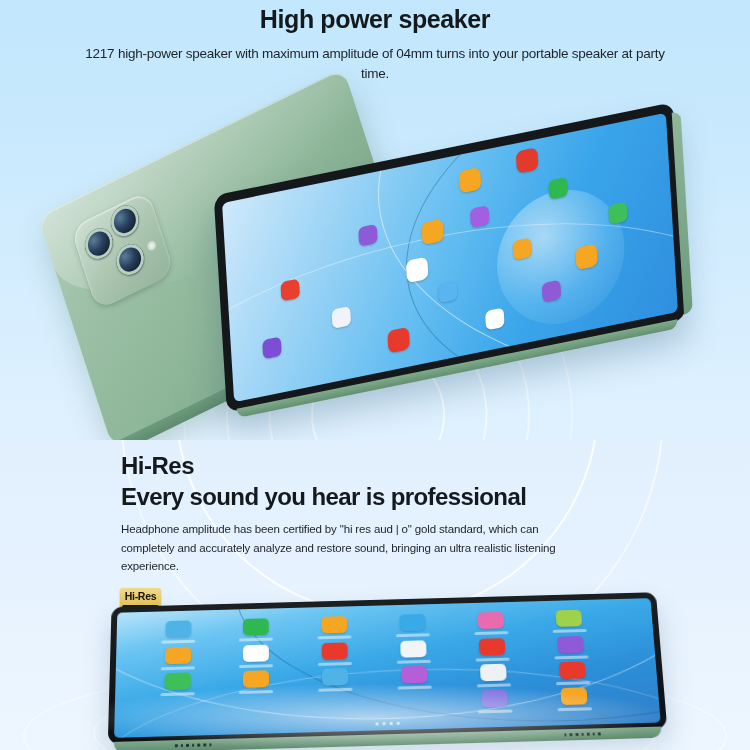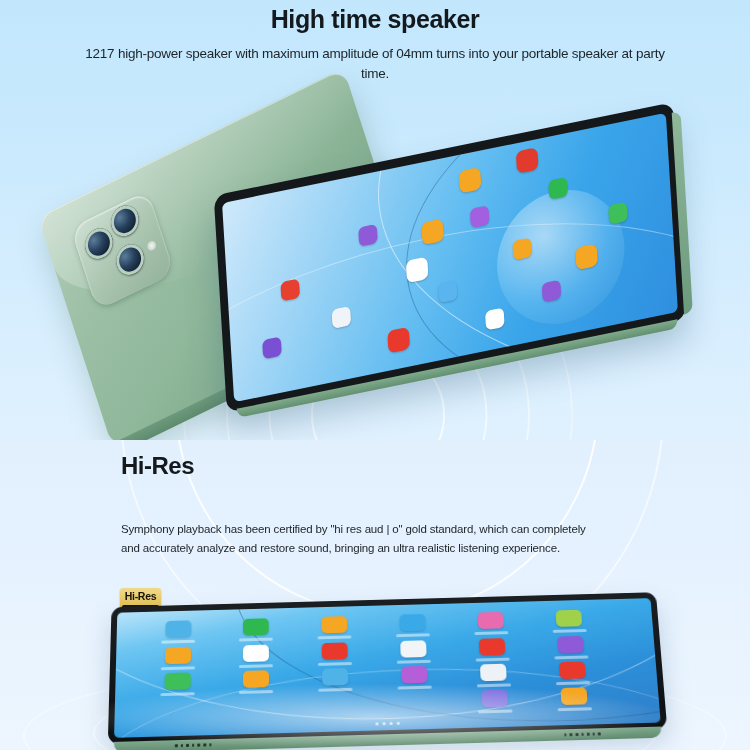--- a/index.html
+++ b/index.html
@@ -155,21 +155,21 @@
         width:700px;height:140px;border-radius:50%;border:2px solid rgba(255,255,255,.38);}
 </style>
 </head>
 <body>
 
 <div class="page">
 
   <section class="sec1">
 
     <div class="sec1-head">
-      <div class="h1a">High time speaker</div>
+      <div class="h1a">High power speaker</div>
       <div class="sub1">1217 high-power speaker with maximum amplitude of 04mm turns into your portable speaker at party time.</div>
     </div>
 
     <div class="rings">
       <span class="ring r1"></span>
       <span class="ring r2"></span>
       <span class="ring r3"></span>
       <span class="ring r4"></span>
     </div>
 
@@ -213,21 +213,22 @@
           </div>
       </div>
     </div>
   </section>
 
   <section class="sec2">
     <span class="arc a1"></span>
     <span class="arc a2"></span>
 
     <div class="h2a">Hi-Res</div>
-    <div class="sub2">Symphony playback has been certified by "hi res aud | o" gold standard, which can completely and accurately analyze and restore sound, bringing an ultra realistic listening experience.</div>
+    <div class="h2b">Every sound you hear is professional</div>
+    <div class="sub2">Headphone amplitude has been certified by "hi res aud | o" gold standard, which can completely and accurately analyze and restore sound, bringing an ultra realistic listening experience.</div>
 
     <div class="hires-badge">
       <div class="t">Hi-Res</div>
       <div class="b">AUDIO</div>
     </div>
 
     <span class="halo2"></span>
     <span class="halo"></span>
 
     <div class="flat-tab">

